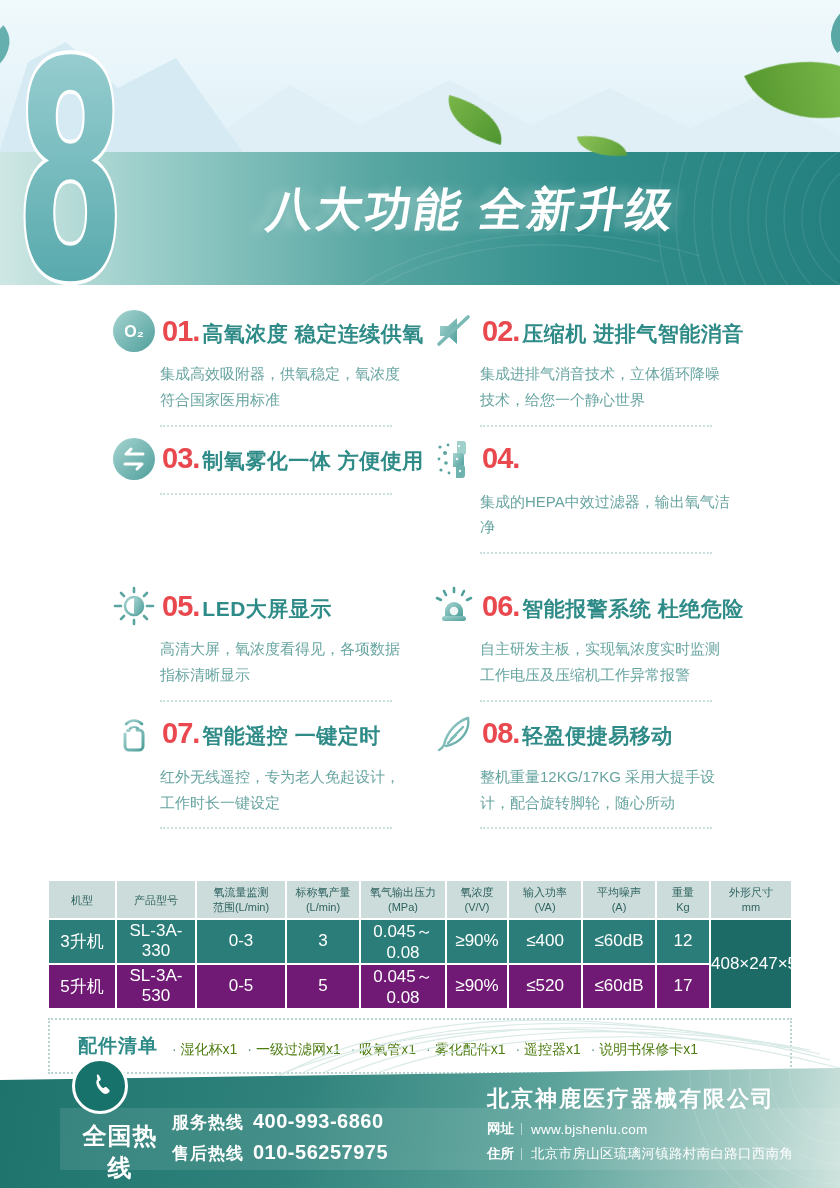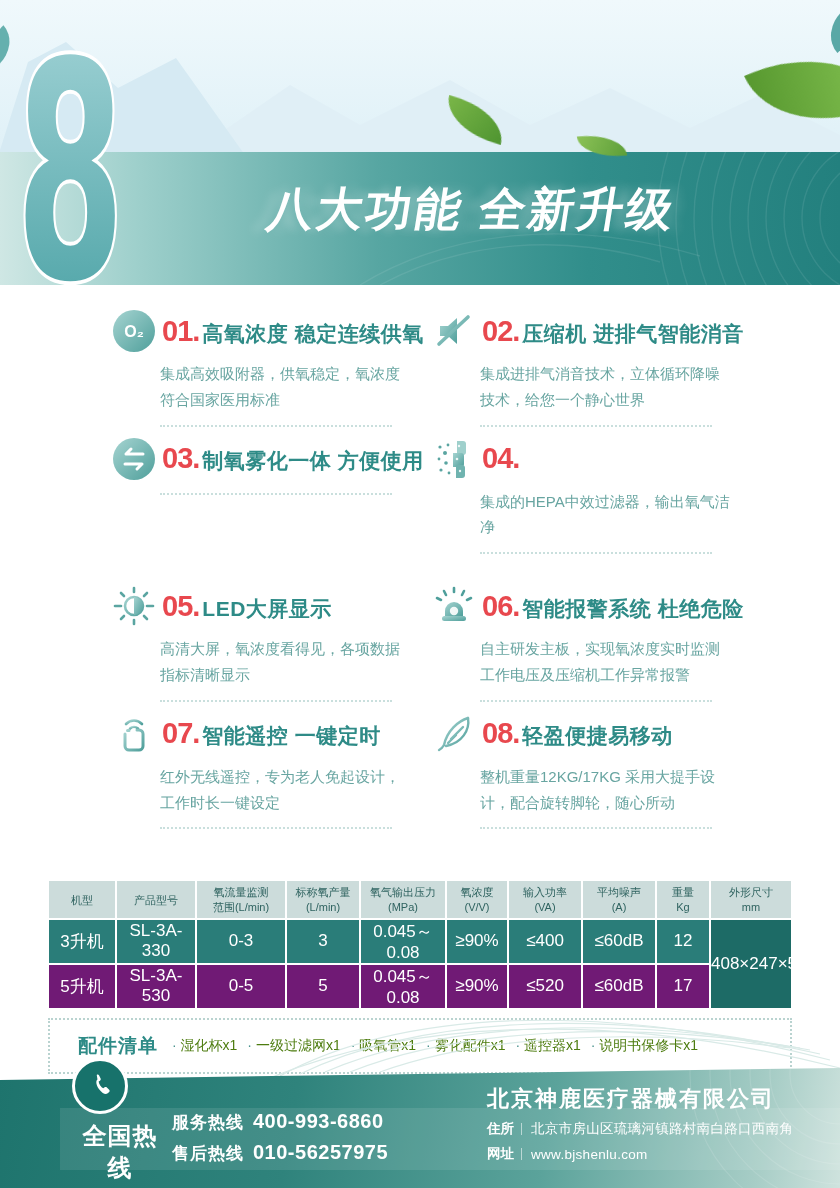--- a/index.html
+++ b/index.html
@@ -62,21 +62,21 @@
                          padding:4px 1px; line-height:1.3; height:30px; }
   .spec-table thead .h1, .spec-table thead .h2 { display:block; }
   .spec-table tbody td { font-size:17px; color:#ffffff; height:24px; }
   tr.r1 td { background:#2a7d79; }
   tr.r2 td { background:#701a75; }
   td.dim  { background:#1d6b66 !important; }
 
   
   .accessories {
     width:744px; margin:8px auto 0; border:2px dotted #b9d3d0;
-    padding:13px 14px 13px 28px; display:flex; align-items:center; flex-wrap:wrap;
+    padding:13px 14px 13px 28px; display:flex; align-items:flex-end; flex-wrap:wrap;
   }
   .acc-label { font-size:19px; font-weight:bold; color:#2e8b87; letter-spacing:1px; margin-right:4px; }
   .acc-item { font-size:14px; color:#4d7c0f; margin-left:10px; }
   .acc-item::before { content:"· "; color:#4c948f; }
 
   
   .footer-deco { position:absolute; left:270px; top:988px; width:570px; height:92px; z-index:0; }
   .footer { position:absolute; left:0; bottom:0; width:840px; height:120px; z-index:2; }
   .footer-band {
     position:absolute; inset:0;
@@ -461,25 +461,25 @@
       </div>
       <div class="hl-row">
         <span class="hl-label">售后热线</span>
         <span class="hl-number">010-56257975</span>
       </div>
     </div>
 
     <div class="company">北京神鹿医疗器械有限公司</div>
     <div class="contact-rows">
       <div class="c-row">
+        <span class="c-label">网址</span>
+        <span class="c-bar"></span>
+        <span class="c-value">www.bjshenlu.com</span>
+      </div>
+      <div class="c-row">
         <span class="c-label">住所</span>
         <span class="c-bar"></span>
         <span class="c-value">北京市房山区琉璃河镇路村南白路口西南角</span>
       </div>
-      <div class="c-row">
-        <span class="c-label">网址</span>
-        <span class="c-bar"></span>
-        <span class="c-value">www.bjshenlu.com</span>
-      </div>
     </div>
   </div>
 
 </div>
 
 </body></html>

